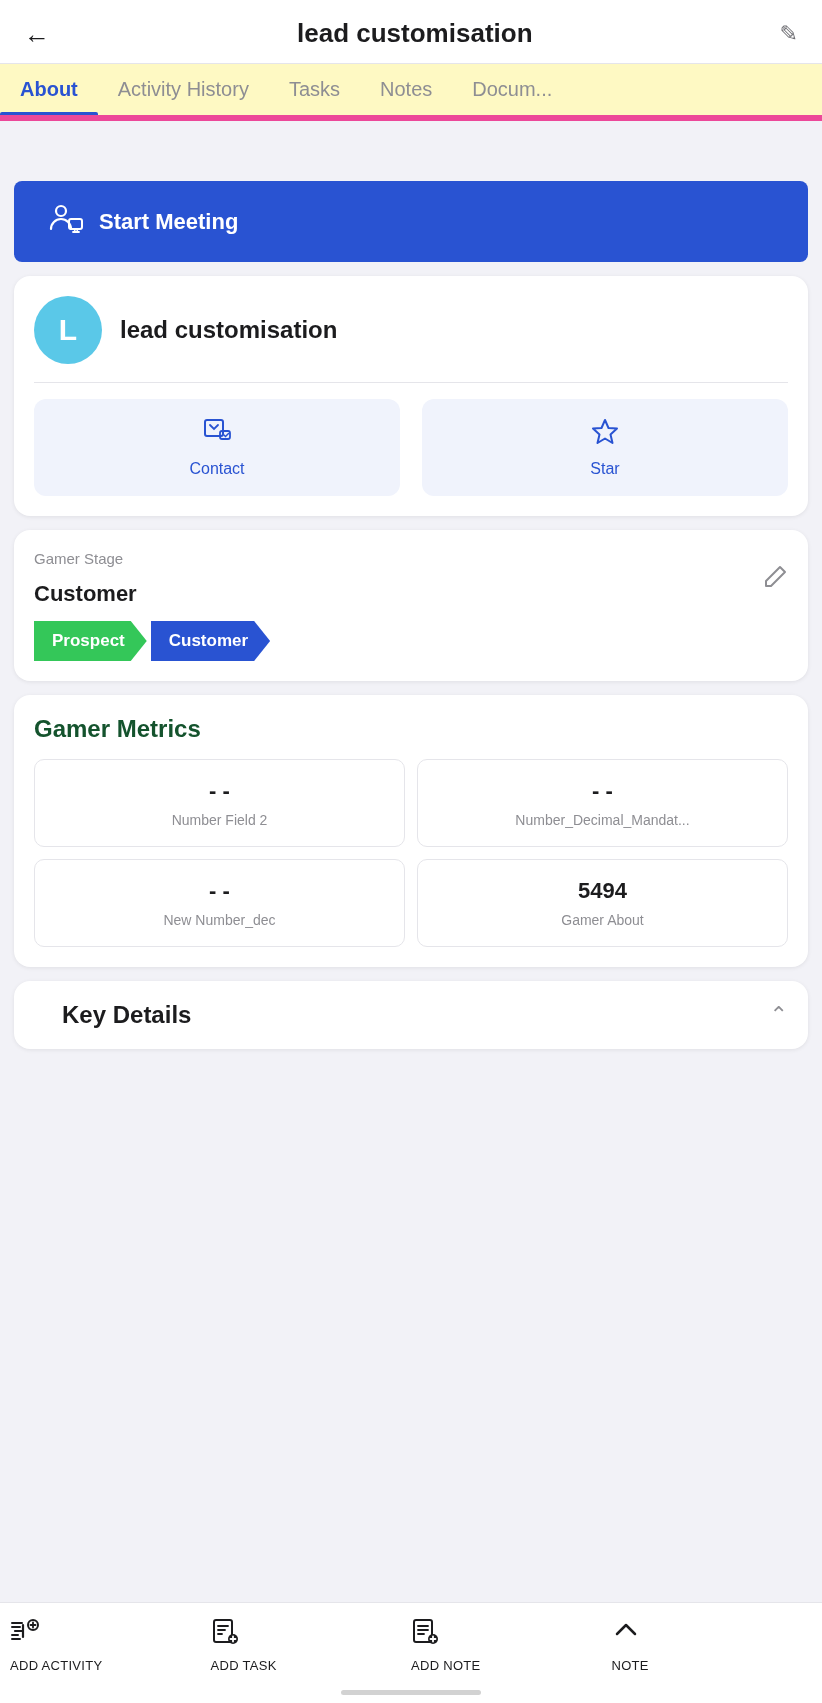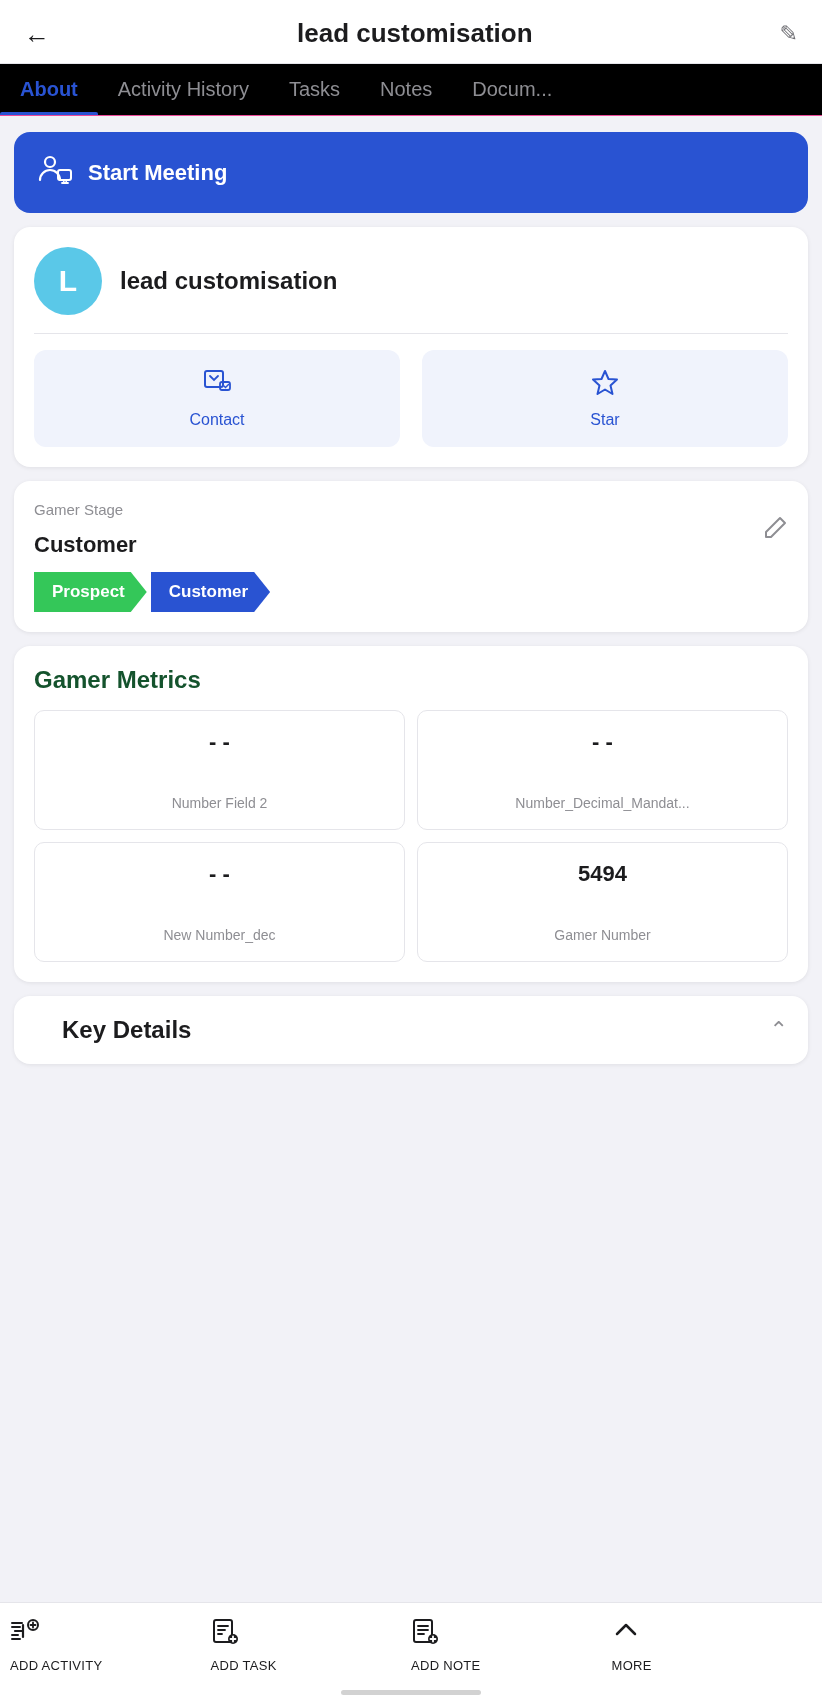--- a/index.html
+++ b/index.html
@@ -34,23 +34,23 @@
       color: #1c1c1e;
     }
     .header-edit {
       font-size: 22px;
       color: #6e6e73;
       cursor: pointer;
     }
 
     
     .tabs-container {
-      background: #000000;
-      display: flex;
-      border-bottom: 1px solid #ec4899;
+      background: #fef9c3;
+      display: flex;
+      border-bottom: 6px solid #ec4899;
       overflow-x: auto;
       scrollbar-width: none;
     }
     .tabs-container::-webkit-scrollbar { display: none; }
     .tab-item {
       padding: 14px 20px;
       font-size: 20px;
       color: #8e8e93;
       cursor: pointer;
       white-space: nowrap;
@@ -76,28 +76,29 @@
     .page-content {
       padding: 16px 14px;
       display: flex;
       flex-direction: column;
       gap: 14px;
     }
 
     
     .start-meeting-btn {
       background: #2953d2;
-      border-radius: 16px;
-      padding: 22px 24px;
+      border-radius: 8px;
+      padding: 22px 35px;
       display: flex;
       align-items: center;
       gap: 16px;
       cursor: pointer;
       border: none;
       width: 100%;
+      margin-top: 44px;
     }
     .start-meeting-icon {
       font-size: 26px;
       color: #fff;
     }
     .start-meeting-label {
       font-size: 22px;
       font-weight: 600;
       color: #fff;
     }
@@ -247,21 +248,20 @@
     }
     .metric-value {
       font-size: 22px;
       font-weight: 600;
       color: #1c1c1e;
     }
     .metric-label {
       font-size: 14px;
       color: #8e8e93;
       text-align: center;
-      margin-top: 32px;
     }
 
     
     .key-details-card {
       background: #fff;
       border-radius: 16px;
       padding: 20px;
       box-shadow: 0 1px 4px rgba(0,0,0,0.08);
     }
     .key-details-header {
@@ -443,21 +443,21 @@
       <div class="metric-item">
         <span class="metric-value">- -</span>
         <span class="metric-label">Number_Decimal_Mandat...</span>
       </div>
       <div class="metric-item">
         <span class="metric-value">- -</span>
         <span class="metric-label">New Number_dec</span>
       </div>
       <div class="metric-item">
         <span class="metric-value">5494</span>
-        <span class="metric-label">Gamer Number</span>
+        <span class="metric-label">Gamer About</span>
       </div>
     </div>
   </div>
 
   <div class="key-details-card">
     <div class="key-details-header">
       <span class="key-details-title">Key Details</span>
       <span class="chevron-up">⌃</span>
     </div>
   </div>
@@ -506,17 +506,17 @@
       </svg>
     </span>
     <span class="bottom-action-label">ADD NOTE</span>
   </div>
   <div class="bottom-action">
     <span class="bottom-action-icon">
       <svg width="28" height="28" viewBox="0 0 28 28" fill="none" xmlns="http://www.w3.org/2000/svg">
         <polyline points="5,17 14,8 23,17" stroke="#1c1c1e" stroke-width="2.5" fill="none" stroke-linecap="round" stroke-linejoin="round"></polyline>
       </svg>
     </span>
-    <span class="bottom-action-label">MORE</span>
+    <span class="bottom-action-label">NOTE</span>
   </div>
 </div>
 
 <div class="home-indicator"></div>
 
 </body></html>

